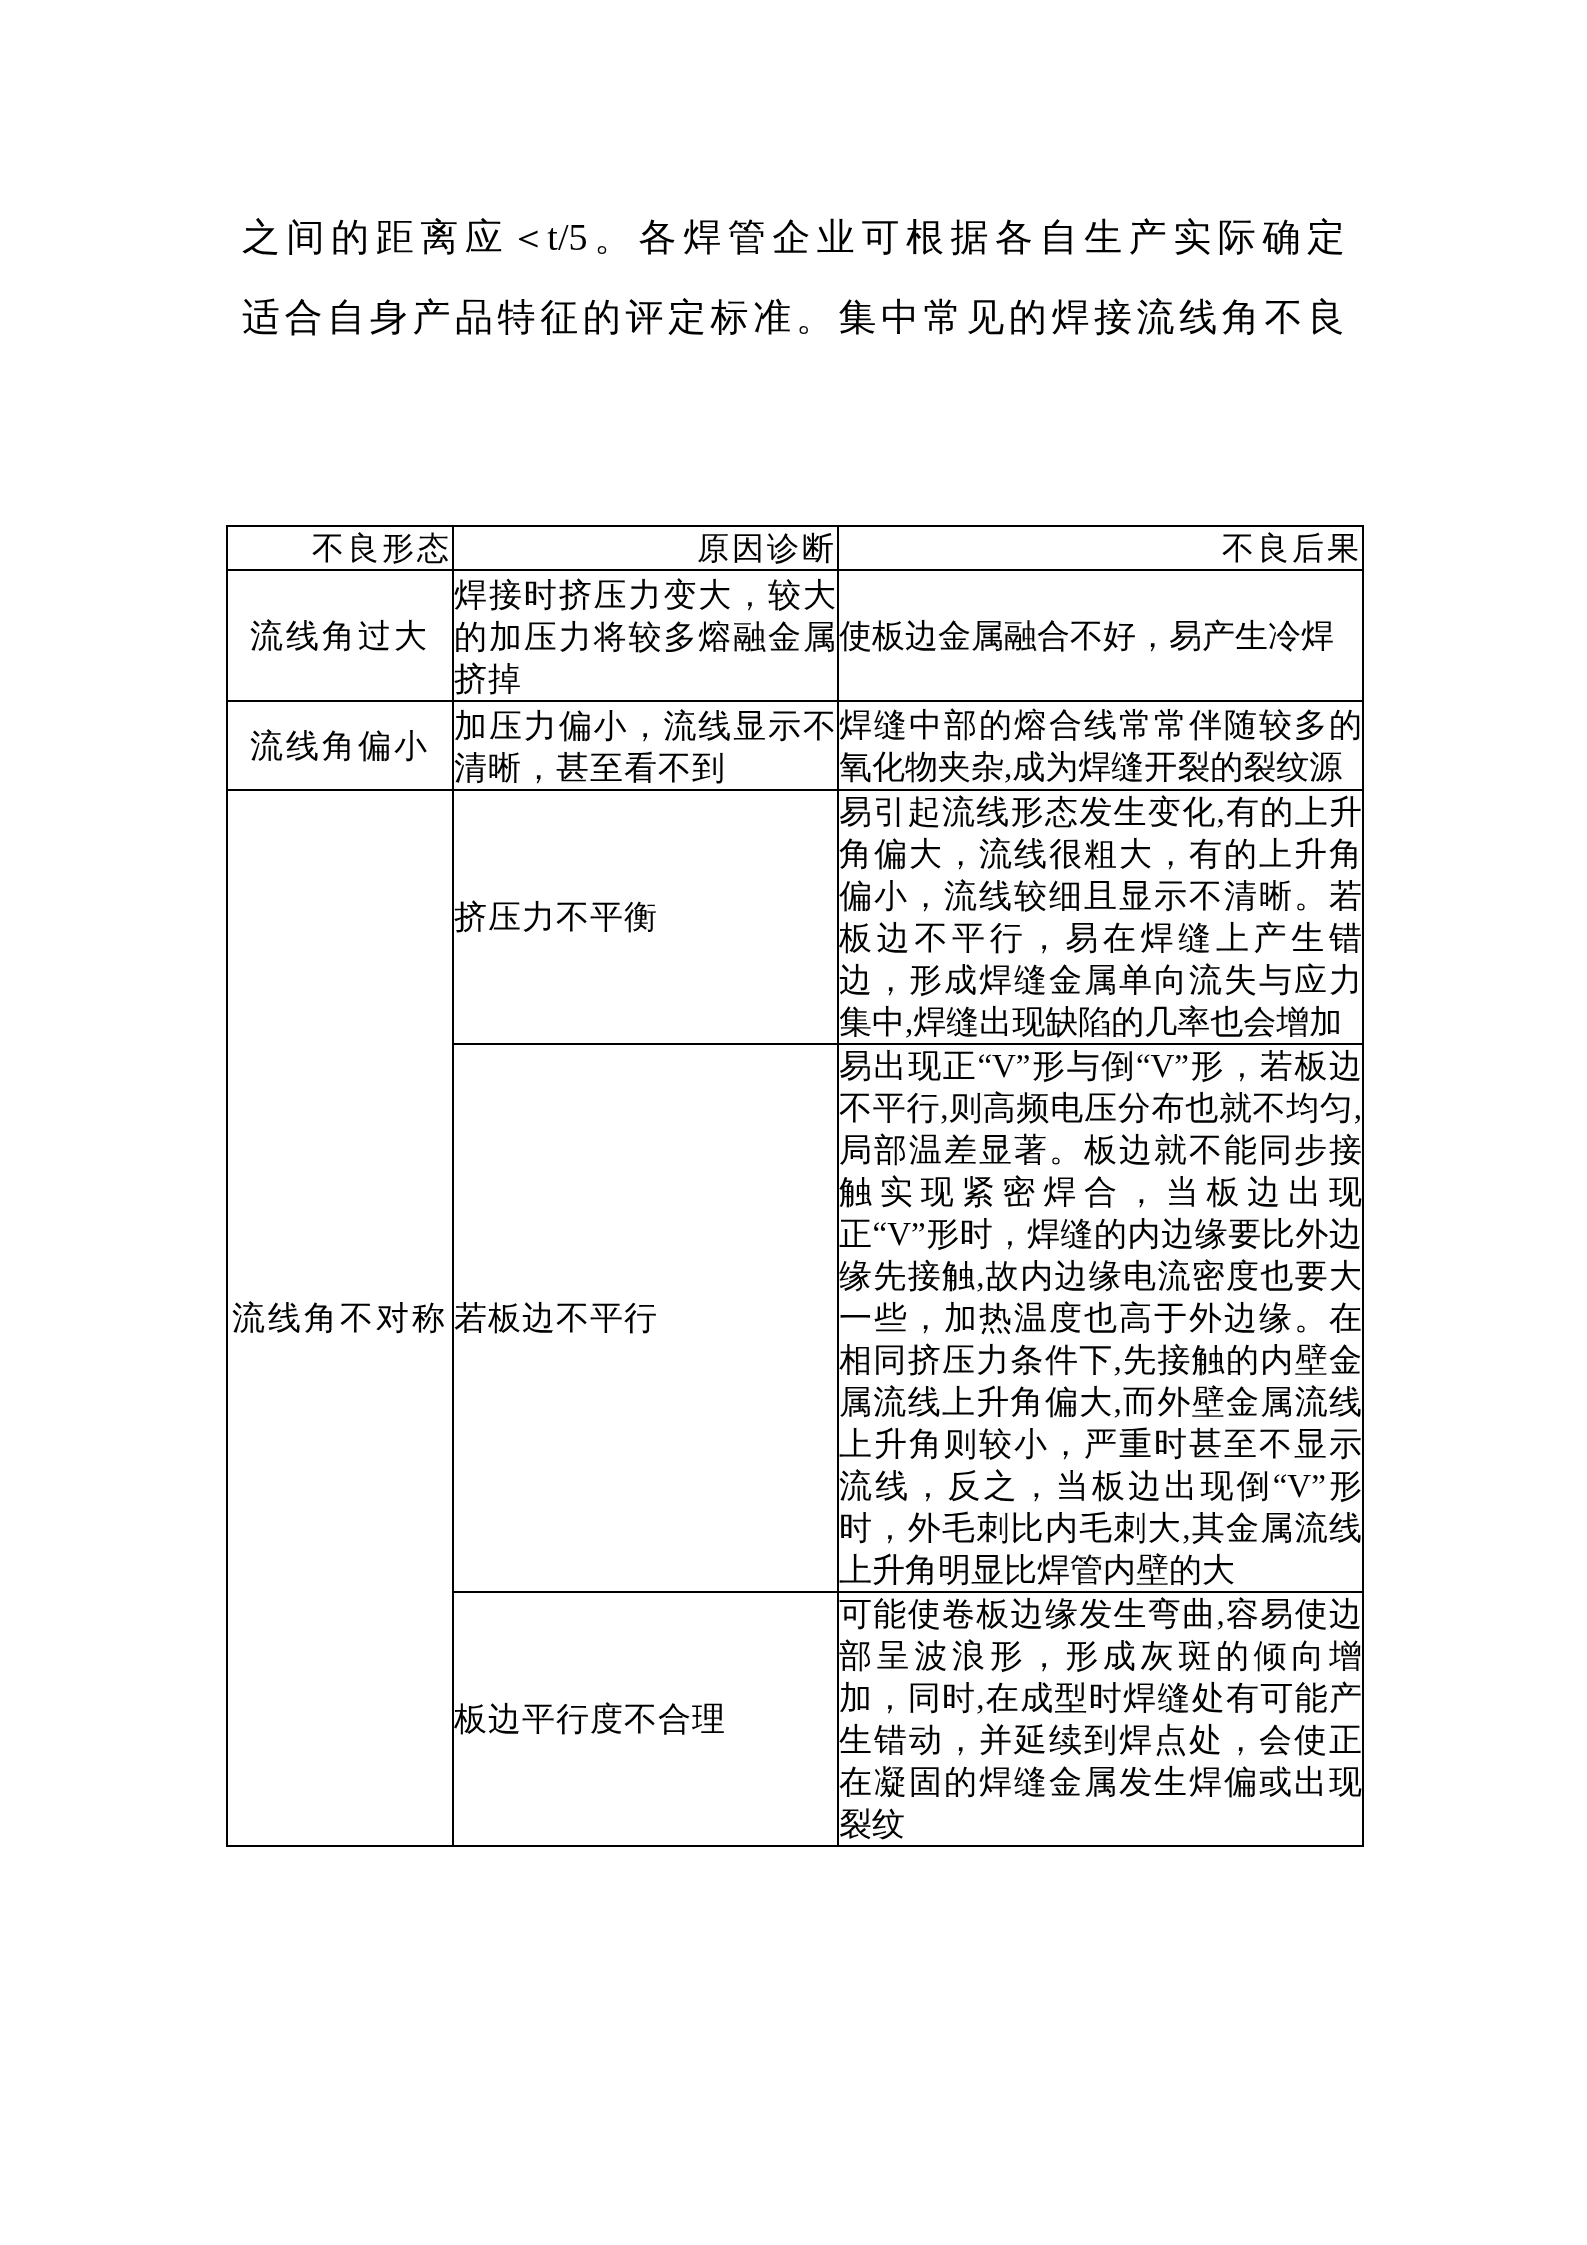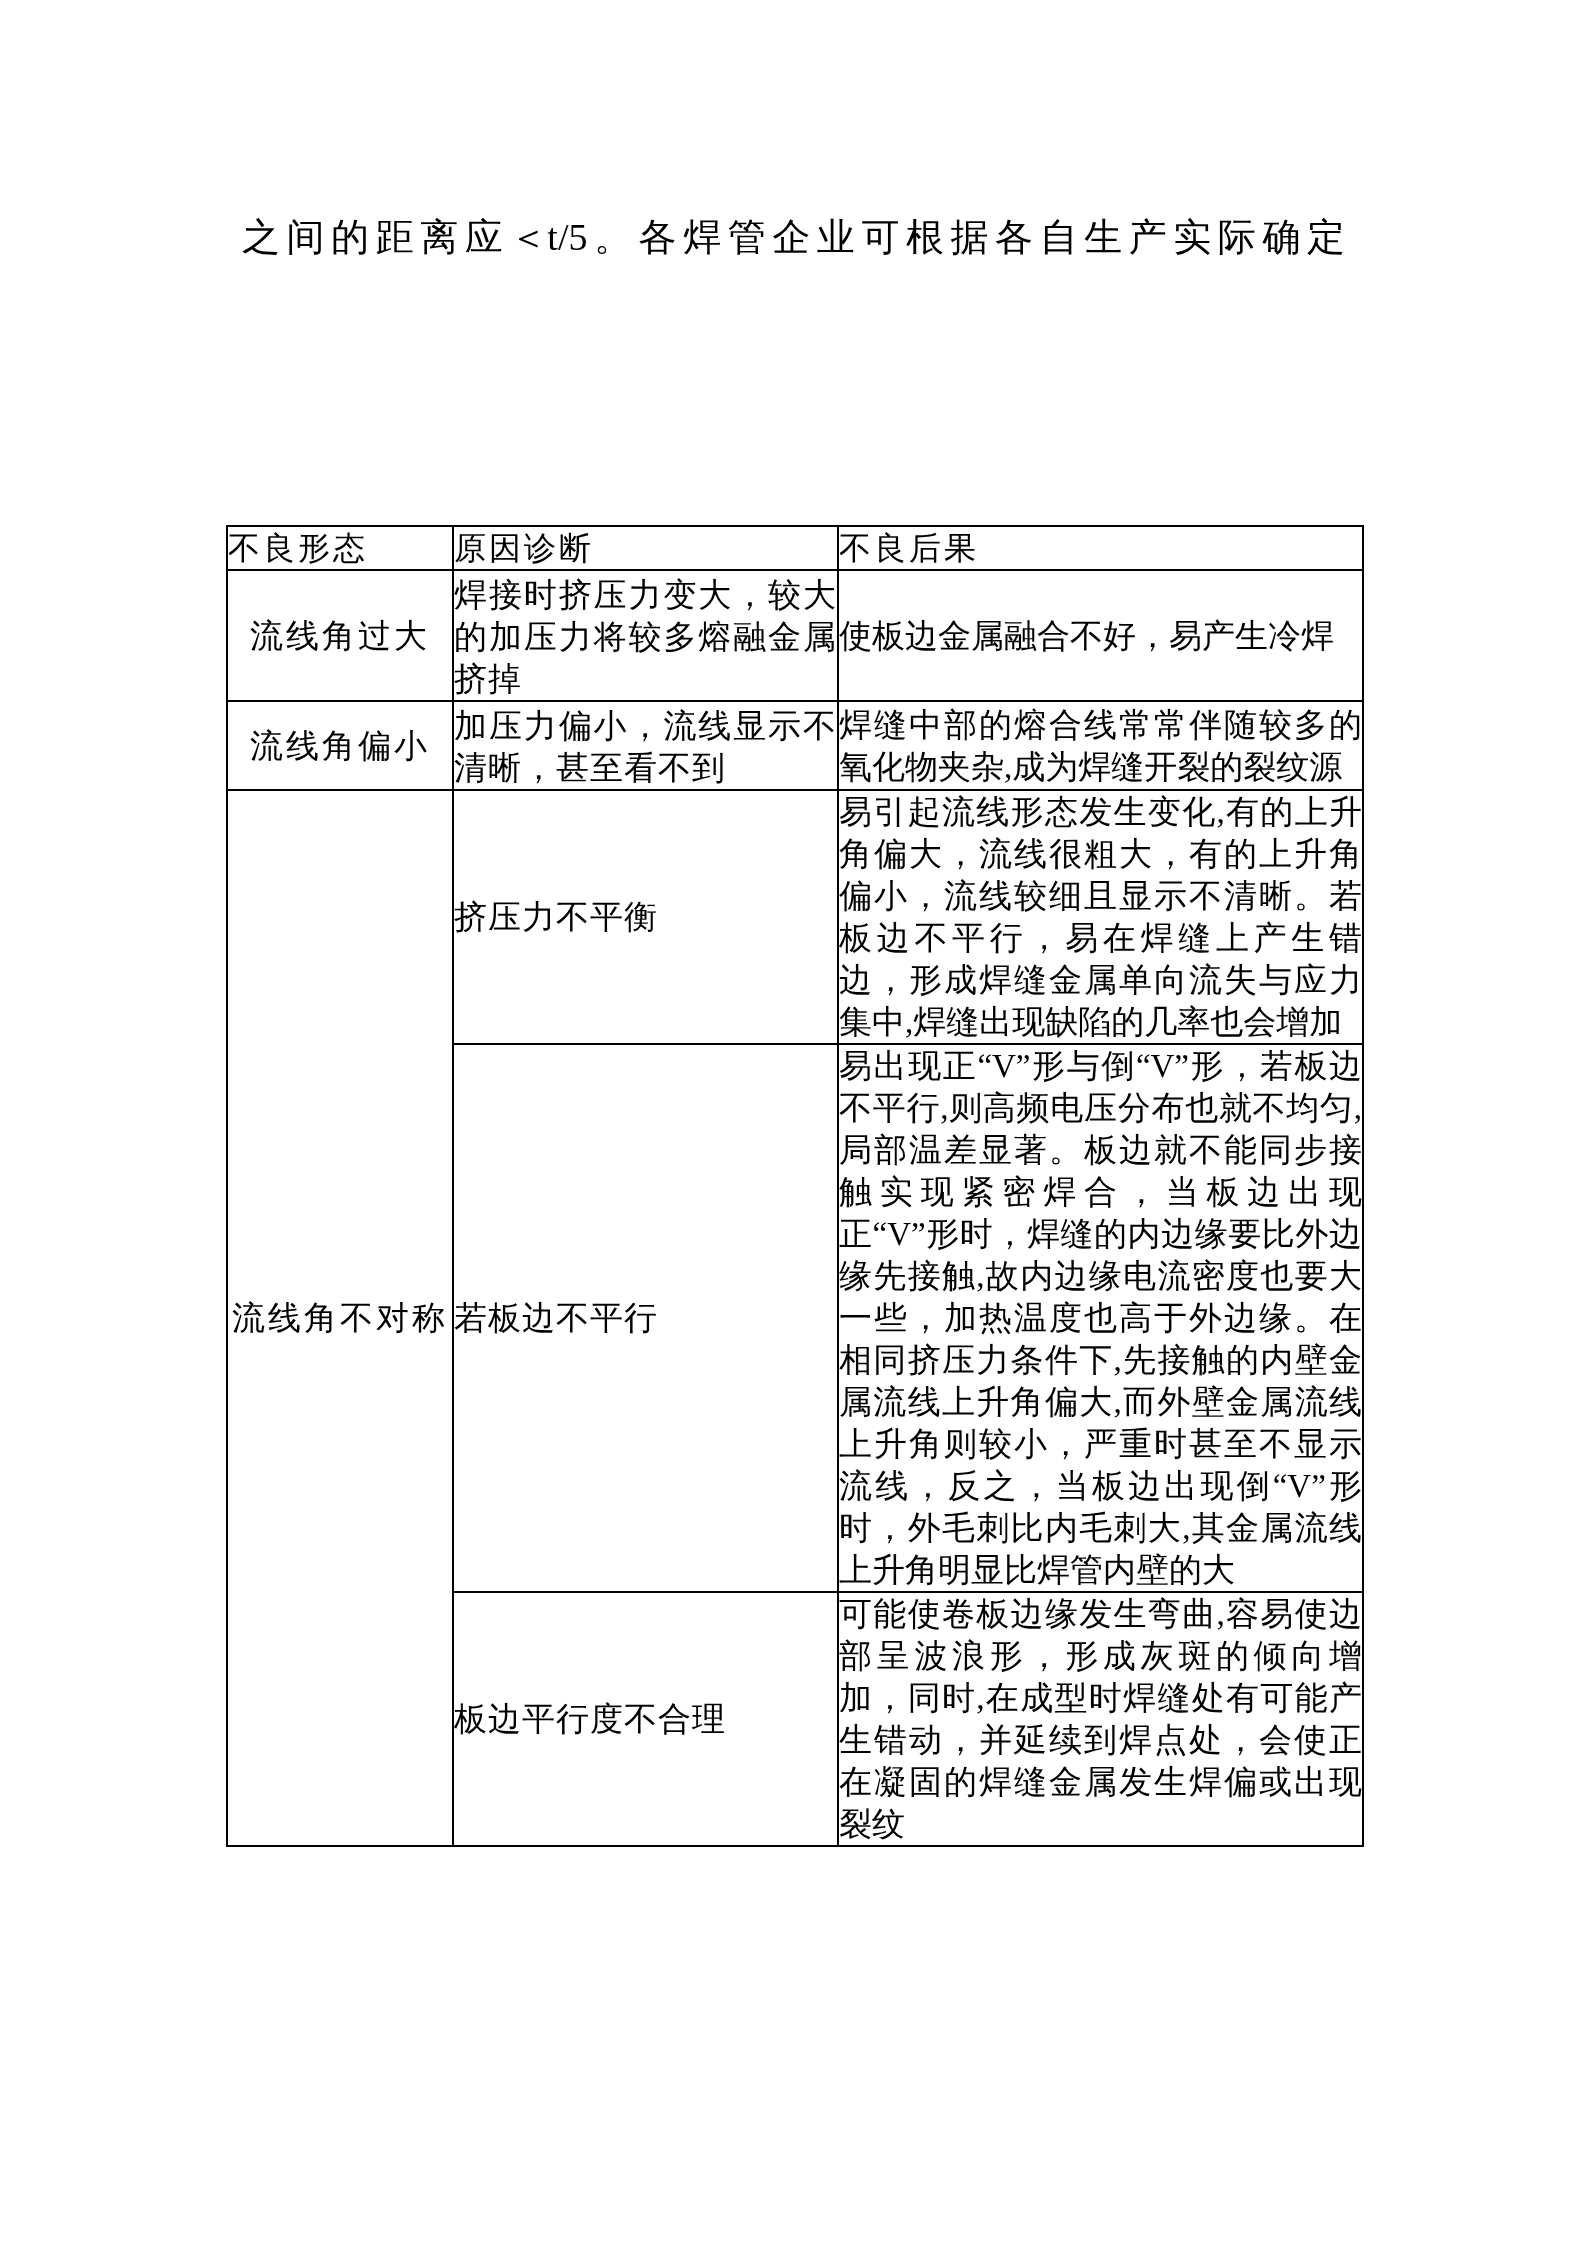--- a/index.html
+++ b/index.html
@@ -64,21 +64,21 @@
   table.defect th,
   table.defect td {
     border: 2px solid #000000;
     padding: 0;
     font-weight: normal;
     overflow: hidden;
   }
   table.defect th {
     font-size: 32px;
     letter-spacing: 3px;
-    text-align: left;
+    text-align: right;
     vertical-align: middle;
     border-radius: 11px;
   }
   tr.h-head { height: 42px; }
   tr.h-r1   { height: 126px; }
   tr.h-r2   { height: 86px; }
   tr.h-r3a  { height: 253px; }
   tr.h-r3b  { height: 540px; }
   tr.h-r3c  { height: 210px; }
   td.c-shape {
@@ -111,20 +111,21 @@
     text-align: left;
   }
 </style>
 </head>
 <body>
 
 <div class="page">
 
   <div class="intro">
     <div class="intro-line stretch">之间的距离应＜t/5。各焊管企业可根据各自生产实际确定</div>
+    <div class="intro-line stretch">适合自身产品特征的评定标准。集中常见的焊接流线角不良</div>
   </div>
 
 
   <table class="defect">
     <colgroup>
       <col style="width:226px">
       <col style="width:385px">
       <col style="width:525px">
     </colgroup>
     <tbody>

